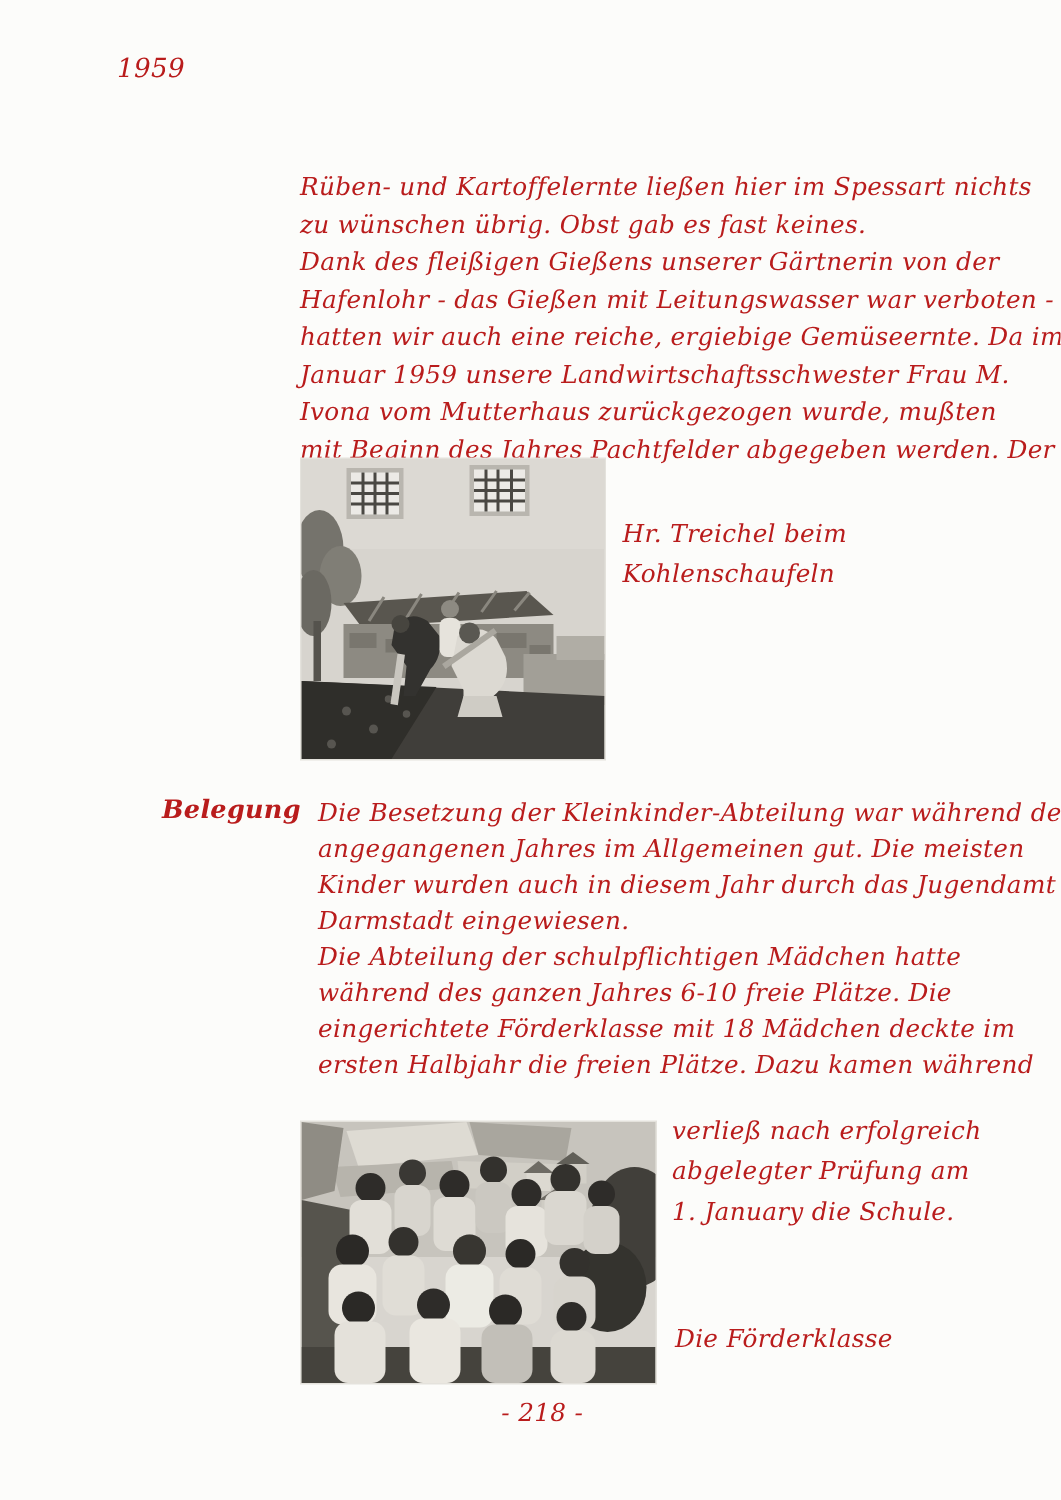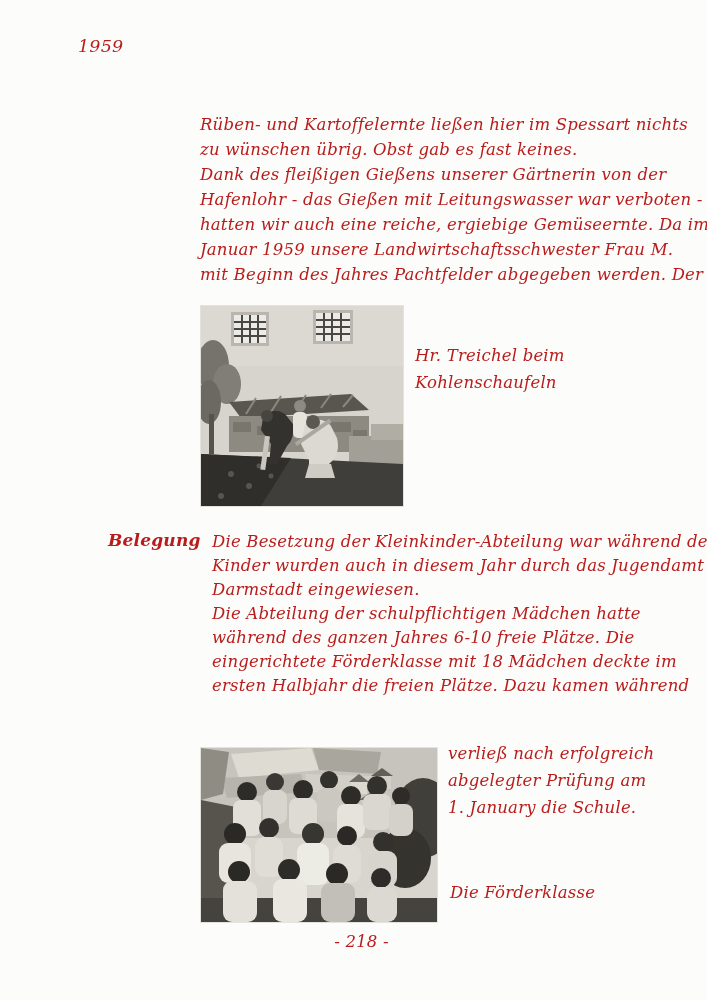--- a/index.html
+++ b/index.html
@@ -31,20 +31,21 @@
 
 <div class="abs hw year" style="left:78px;top:36px;">1959</div>
 
 <div class="abs para" style="left:200px;top:80px;width:460px;margin-top:32px;">
   <span class="hw line">Rüben- und Kartoffelernte ließen hier im Spessart nichts</span>
   <span class="hw line">zu wünschen übrig. Obst gab es fast keines.</span>
   <span class="hw line">Dank des fleißigen Gießens unserer Gärtnerin von der</span>
   <span class="hw line">Hafenlohr - das Gießen mit Leitungswasser war verboten -</span>
   <span class="hw line">hatten wir auch eine reiche, ergiebige Gemüseernte. Da im</span>
   <span class="hw line">Januar 1959 unsere Landwirtschaftsschwester Frau M.</span>
+  <span class="hw line">Ivona vom Mutterhaus zurückgezogen wurde, mußten</span>
   <span class="hw line">mit Beginn des Jahres Pachtfelder abgegeben werden. Der</span>
 </div>
 
 <div class="photo-frame" style="left:201px;top:306px;width:202px;height:200px;">
   <svg viewBox="0 0 202 200" preserveAspectRatio="none">
 
     <rect x="0" y="0" width="202" height="160" fill="#d7d4ce"></rect>
     <rect x="0" y="0" width="202" height="60" fill="#dcd9d3"></rect>
 
     <rect x="30" y="6" width="38" height="34" fill="#b9b6af"></rect>
@@ -119,20 +120,21 @@
 
 <div class="abs caption" style="left:415px;top:342px;">
   <span class="hw line">Hr. Treichel beim</span>
   <span class="hw line">Kohlenschaufeln</span>
 </div>
 
 <div class="abs hw margin-label" style="left:108px;top:530px;font-style:italic;">Belegung</div>
 
 <div class="abs para tight" style="left:212px;top:530px;width:460px;">
   <span class="hw line">Die Besetzung der Kleinkinder-Abteilung war während des</span>
+  <span class="hw line">angegangenen Jahres im Allgemeinen gut. Die meisten</span>
   <span class="hw line">Kinder wurden auch in diesem Jahr durch das Jugendamt</span>
   <span class="hw line">Darmstadt eingewiesen.</span>
   <span class="hw line">Die Abteilung der schulpflichtigen Mädchen hatte</span>
   <span class="hw line">während des ganzen Jahres 6-10 freie Plätze. Die</span>
   <span class="hw line">eingerichtete Förderklasse mit 18 Mädchen deckte im</span>
   <span class="hw line">ersten Halbjahr die freien Plätze. Dazu kamen während</span>
 </div>
 
 <div class="photo-frame" style="left:201px;top:748px;width:236px;height:174px;">
   <svg viewBox="0 0 236 174" preserveAspectRatio="none">

